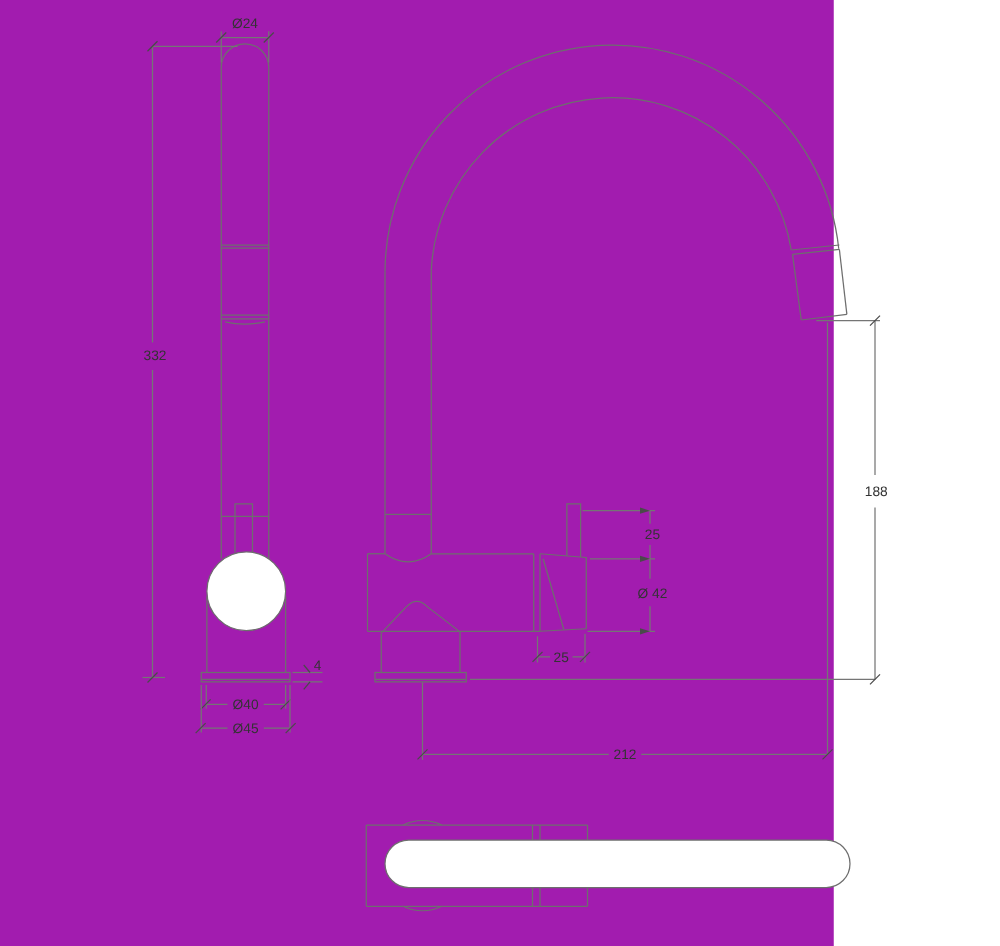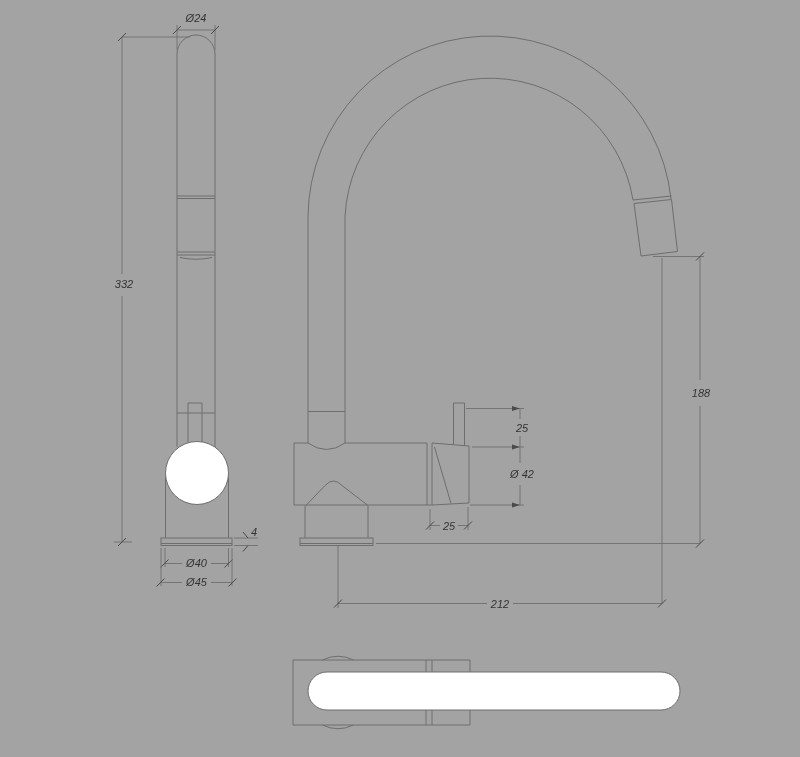--- a/index.html
+++ b/index.html
@@ -1,21 +1,20 @@
 <!DOCTYPE html>
 <html><head>
 <meta charset="utf-8">
 <style>
   html,body{margin:0;padding:0;background:#fff;}
   .canvas{
     position:relative;
-    width:800px;height:757px;
-    background:#a3a3a3;
+    width:667px;height:757px;
+    background:#a21caf;
     font-family:"Liberation Sans", sans-serif;
-    font-style:italic;
   }
   svg{display:block;}
   svg text{
     font-family:"Liberation Sans", sans-serif;
     font-size:11px;
     fill:#333;
   }
   .ln{stroke:#6e6e6e;stroke-width:1;fill:none;}
   .lnf{stroke:#6e6e6e;stroke-width:1;fill:#fff;}
   .dim{stroke:#757575;stroke-width:1;fill:none;}

